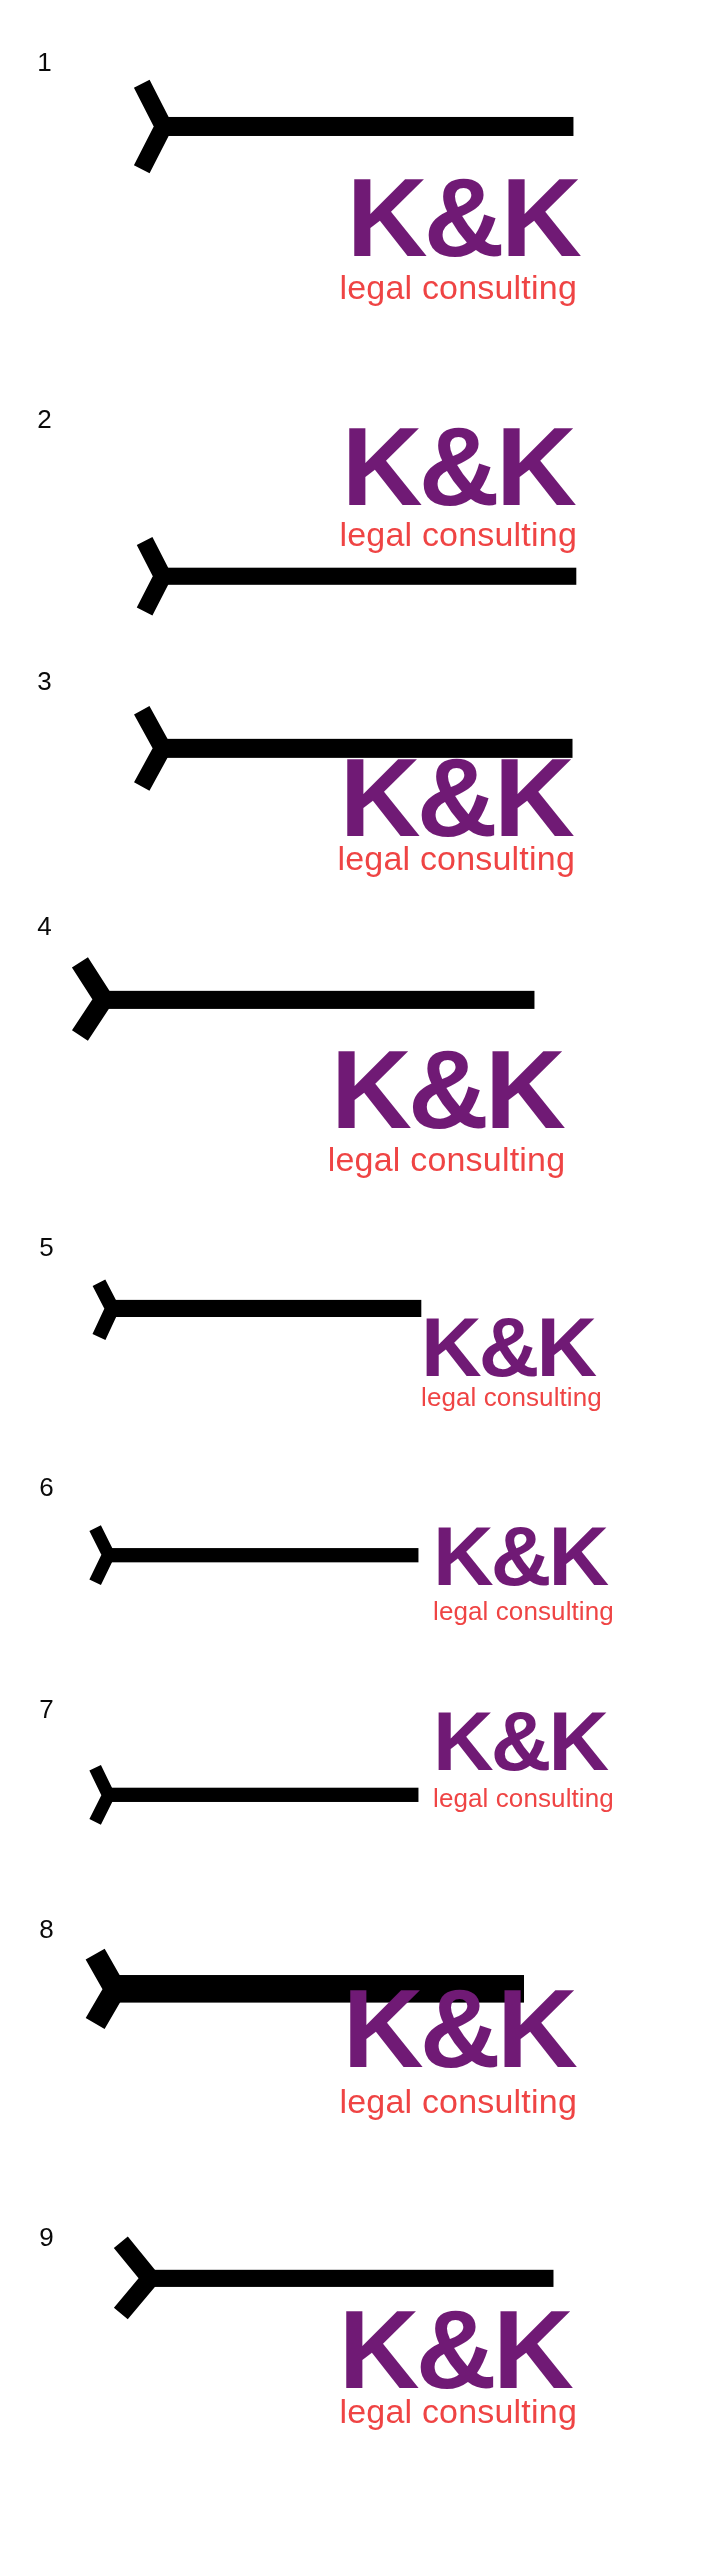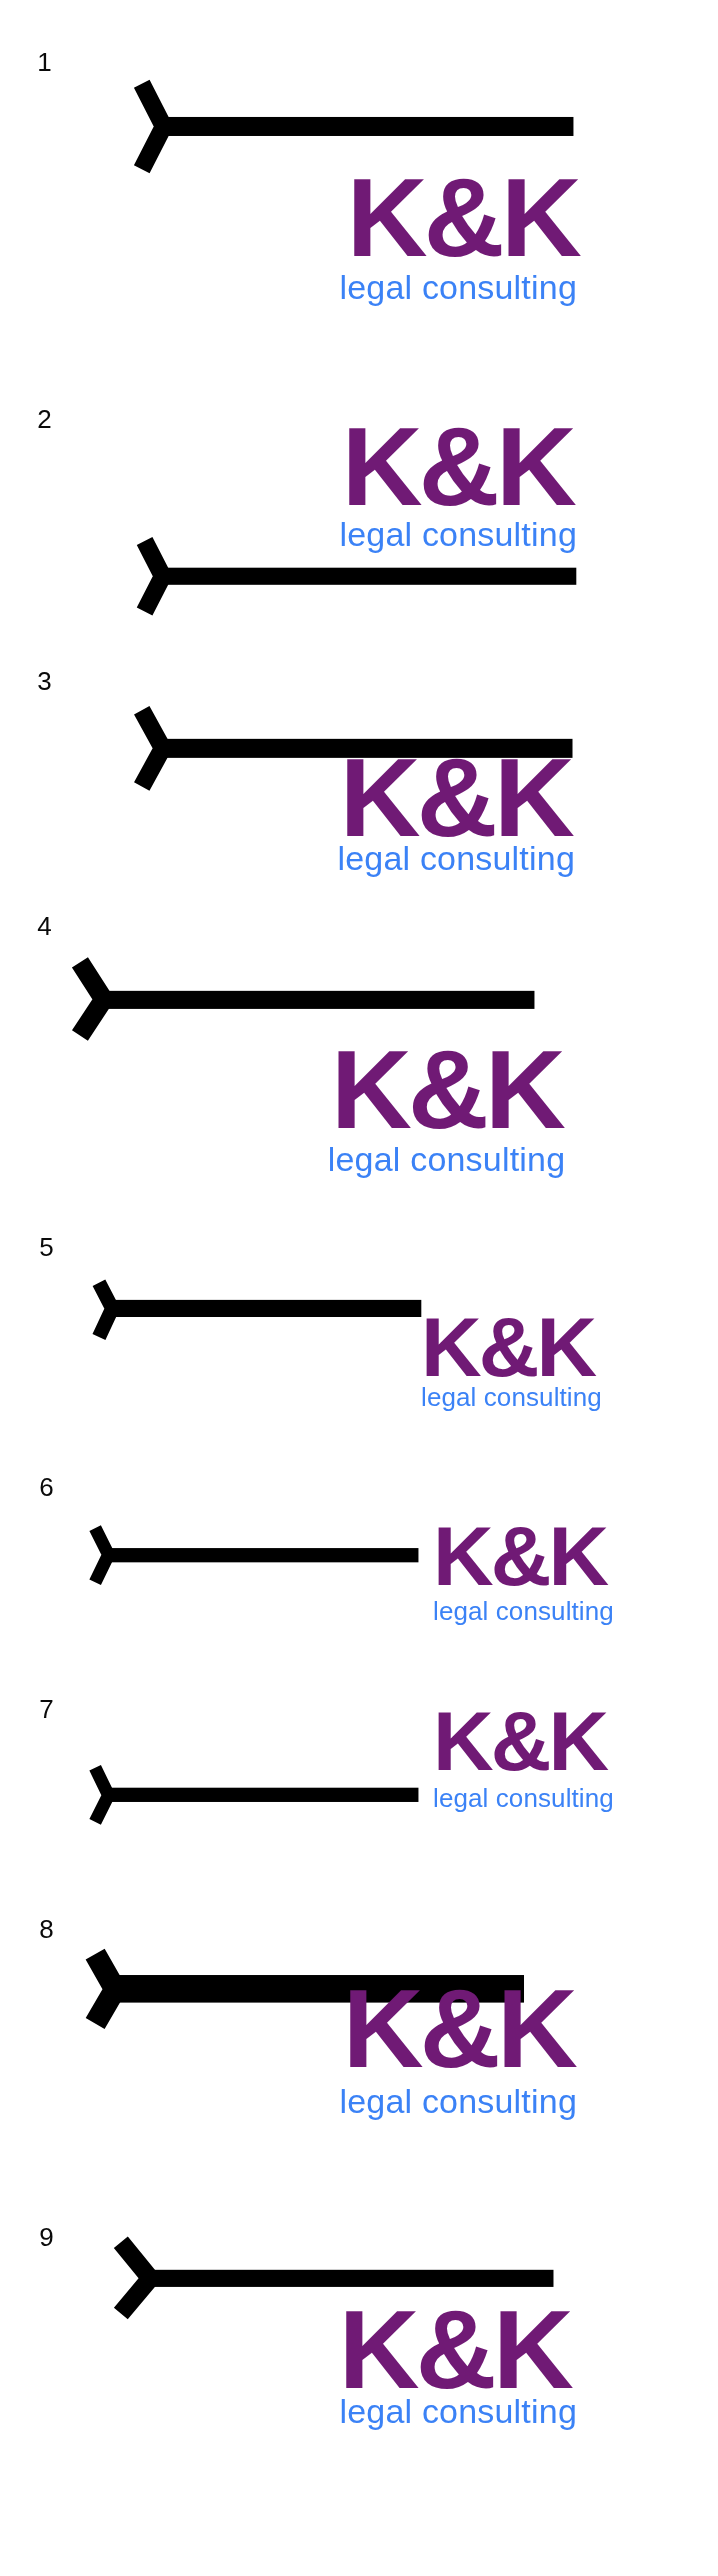--- a/index.html
+++ b/index.html
@@ -30,21 +30,21 @@
     position:absolute;
     color:#701a75;
     font-weight:700;
     line-height:1;
     white-space:nowrap;
   }
   .kk-lg{ font-size:112px; letter-spacing:-3.8px; }
   .kk-sm{ font-size:84px;  letter-spacing:-2.9px; }
   .legal{
     position:absolute;
-    color:#3b82f6;
+    color:#ef4444;
     font-weight:300;
     line-height:1;
     white-space:nowrap;
   }
   .legal-lg{ font-size:34px; letter-spacing:0.2px; }
   .legal-sm{ font-size:26px; letter-spacing:0.1px; }
   .ta-r{ text-align:right; }
   .ta-c{ text-align:center; }
 
   

